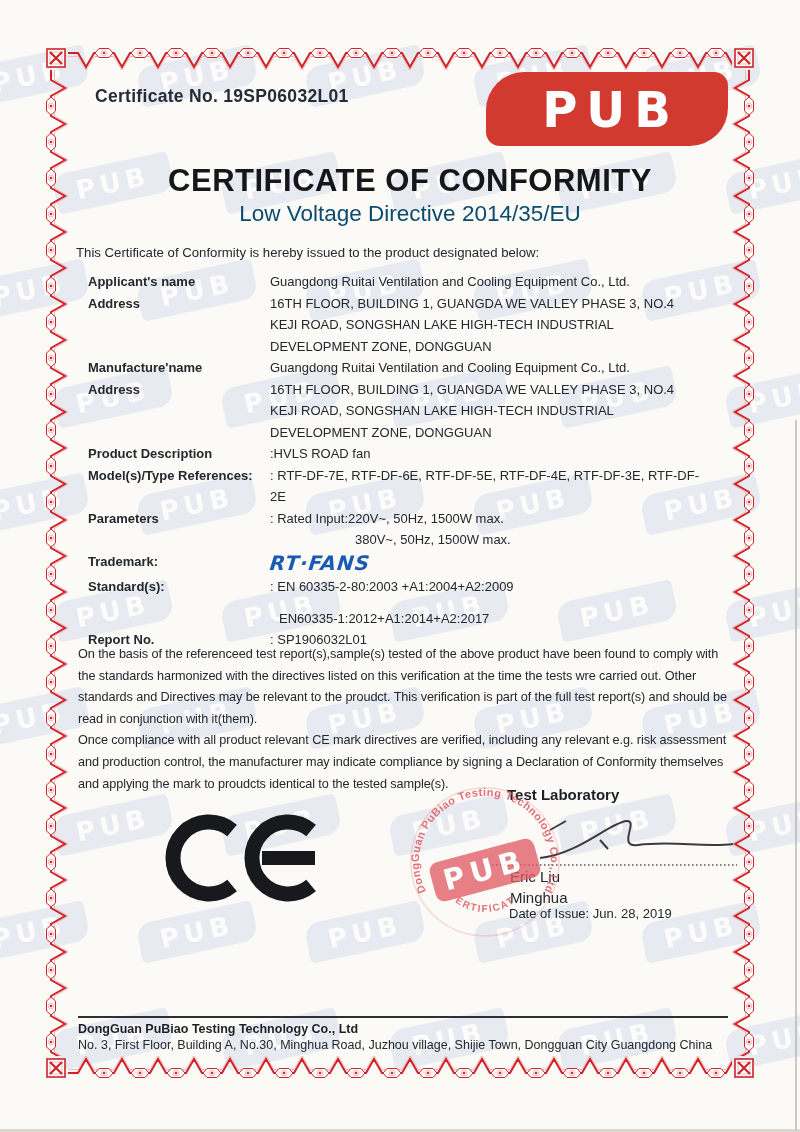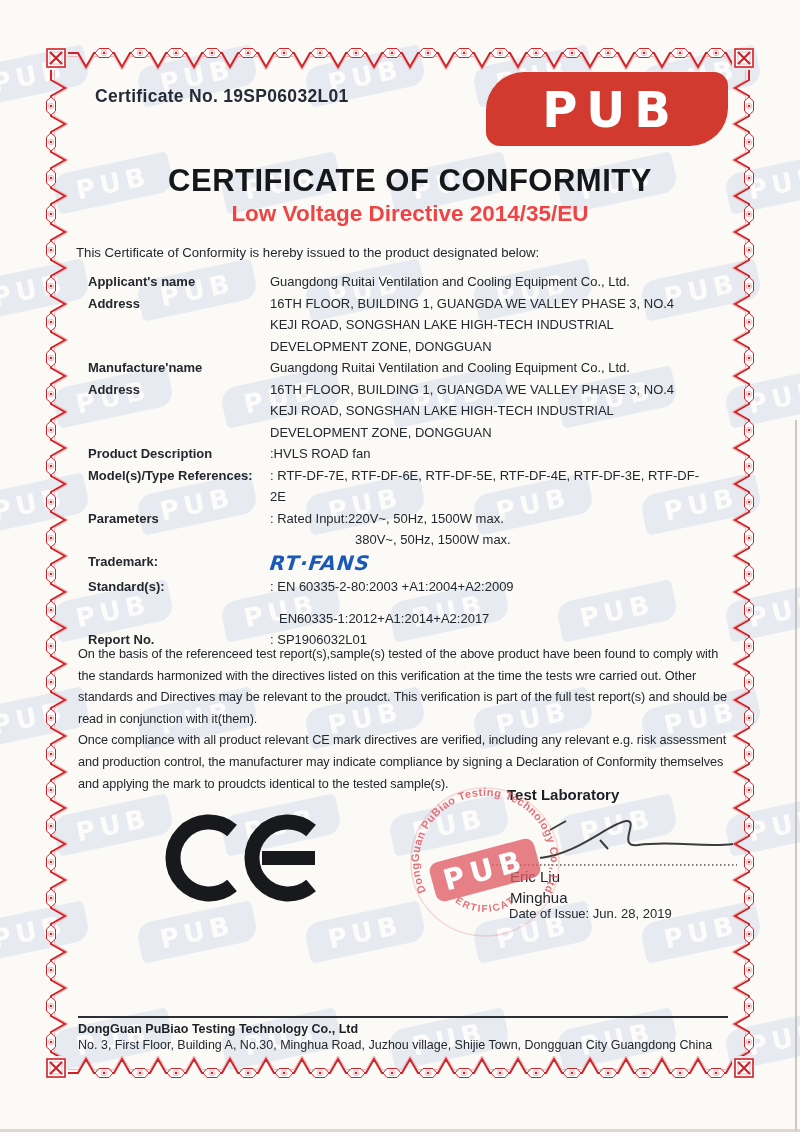--- a/index.html
+++ b/index.html
@@ -16,21 +16,21 @@
   .cert-no{position:absolute;left:95px;top:86px;font-size:17.5px;font-weight:bold;color:#252c37;
            letter-spacing:.3px;z-index:2;}
   .pub-logo{position:absolute;left:486px;top:72px;width:242px;height:74px;background:#d23a30;
             border-radius:38px 14px 38px 14px;display:flex;align-items:center;justify-content:center;
             z-index:3;}
   .pub-logo span{color:#fff;font-family:"DejaVu Sans",sans-serif;font-weight:bold;font-size:48px;
             letter-spacing:9px;padding-left:8px;transform:scaleY(1.05);}
   .title{position:absolute;left:60px;right:40px;top:163px;text-align:center;font-size:31px;
          font-weight:bold;color:#15171b;letter-spacing:.5px;z-index:2;}
   .subtitle{position:absolute;left:60px;right:40px;top:201px;text-align:center;font-size:22.5px;
-         font-weight:bold;color:#ef4444;z-index:2;}
+         font-weight:normal;color:#0c4a6e;z-index:2;}
   .intro{position:absolute;left:76px;top:245px;font-size:13.2px;z-index:2;}
   
   .rows{position:absolute;left:88px;top:271px;right:96px;z-index:2;}
   .row{display:flex;font-size:13px;line-height:21.5px;}
   .lab{width:182px;flex:none;font-weight:bold;}
   .val{flex:1;}
   .indent1{padding-left:85px;}
   .indent2{padding-left:9px;margin-top:10px;}
   .tm{display:inline-block;color:#1a5ab4;font-weight:bold;font-style:italic;font-size:20px;
       letter-spacing:1px;transform:skewX(-6deg);font-family:"DejaVu Sans",sans-serif;line-height:24px;}

